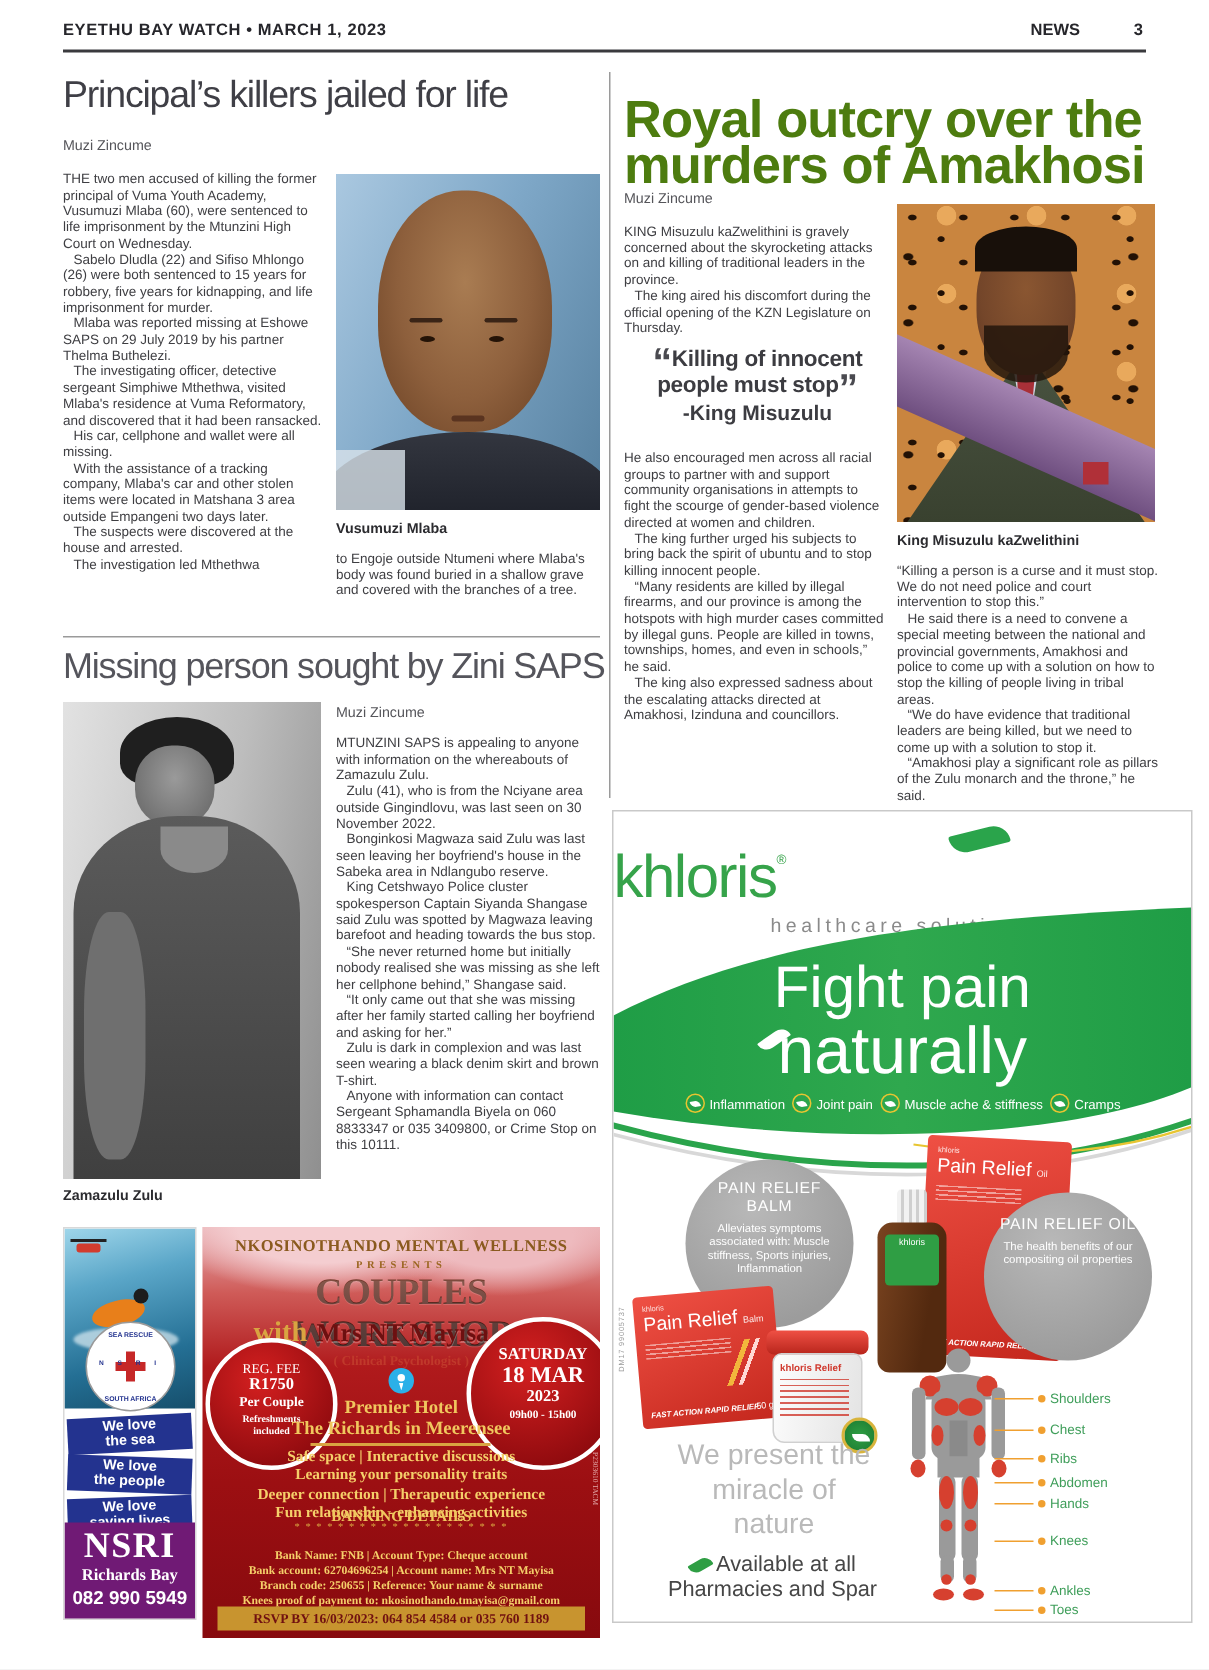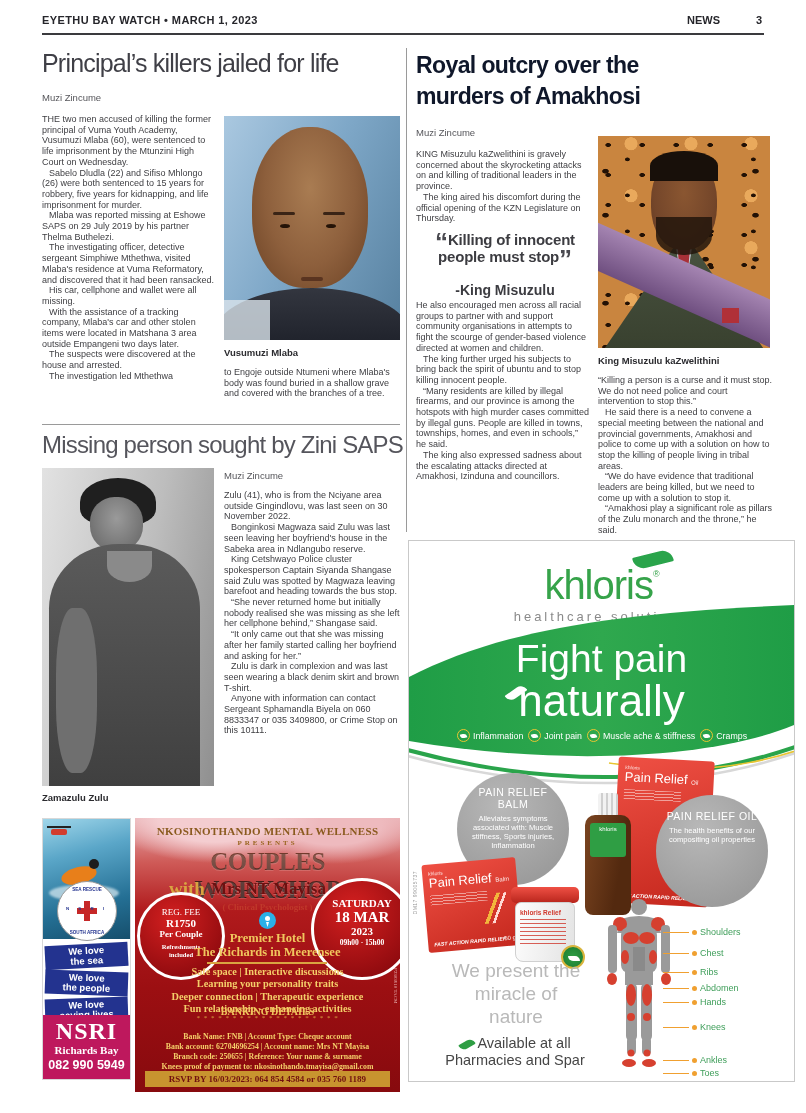--- a/index.html
+++ b/index.html
@@ -54,37 +54,37 @@
   .p2 .face{position:absolute;left:31%;top:10%;width:38%;height:44%;border-radius:46%;
       background:radial-gradient(ellipse at 50% 38%,#8a5631 0%,#74462a 65%,#5d3620 100%)}
   .p2 .hair{position:absolute;left:30%;top:7%;width:40%;height:14%;border-radius:50% 50% 0 0;background:#18100a}
   .p2 .beard{position:absolute;left:34%;top:38%;width:32%;height:18%;border-radius:0 0 50% 50%;background:#22150c;opacity:.85}
   .p2 .pocket{position:absolute;left:72%;bottom:12%;width:10%;height:7%;background:#b03038}
 
   
   .quote-box{left:416px;top:231px;width:178px;text-align:center;color:#3c3c41}
   .quote-text{font-size:15px;font-weight:bold;line-height:17px;letter-spacing:-.2px}
   .q-mark{font-size:26px;font-weight:bold;color:#4a4a50;vertical-align:-6px;line-height:0}
-  .quote-attr{font-size:14px;font-weight:bold;margin-top:17px}
+  .quote-attr{font-size:14px;font-weight:bold;margin-top:2px}
 
   
   .p3{left:42px;top:468px;width:172px;height:318px;overflow:hidden;
       background:linear-gradient(100deg,#e2e2e2 0%,#bdbdbd 55%,#8f8f8f 100%)}
   .p3 .hair{position:absolute;left:22%;top:3%;width:44%;height:15%;background:#1f1f1f;
       border-radius:60% 60% 40% 40%}
   .p3 .face{position:absolute;left:28%;top:9%;width:31%;height:17%;border-radius:46%;
       background:radial-gradient(ellipse at 50% 40%,#9a9a9a,#6e6e6e 80%)}
   .p3 .body{position:absolute;left:4%;top:24%;width:88%;height:78%;
       background:linear-gradient(#5b5b5b,#3f3f3f);border-radius:46% 46% 0 0/26% 26% 0 0}
   .p3 .arm{position:absolute;left:8%;top:44%;width:24%;height:52%;background:#6f6f6f;border-radius:40%}
   .p3 .neckline{position:absolute;left:38%;top:26%;width:26%;height:10%;background:#8a8a8a;border-radius:0 0 50% 50%}
 
   
   .kad{left:408px;top:540px;width:387px;height:542px;border:1px solid #c9c9c9;background:#fff;overflow:hidden}
-  .k-logo{position:absolute;left:0;top:22px;width:100%;text-align:center;font-size:40px;
+  .k-logo{position:absolute;left:0;top:22px;width:100%;font-size:40px;
       color:#36a34a;letter-spacing:-1px}
   .k-reg{font-size:9px;vertical-align:22px}
   .k-leaf{position:absolute;left:224px;top:12px;width:40px;height:13px;background:#2aa44b;
       border-radius:2px 16px 2px 16px;transform:rotate(-14deg)}
   .k-sub{position:absolute;left:0;top:68px;width:100%;text-align:center;font-size:13px;
       color:#8a8a8a;letter-spacing:3px}
   .k-band{position:absolute;left:0;top:58px;width:385px;height:168px}
   .k-h1{position:absolute;left:0;top:96px;width:100%;text-align:center;font-size:39px;color:#fff;letter-spacing:0}
   .k-h2{position:absolute;left:0;top:135px;width:100%;text-align:center;font-size:44px;color:#fff}
   .k-h2leaf{position:absolute;left:96px;top:148px;width:22px;height:8px;background:#fff;
@@ -163,21 +163,21 @@
   .n-cross{position:absolute;left:19px;top:19px;width:20px;height:20px}
   .n-cross::before{content:"";position:absolute;left:7px;top:0;width:6px;height:20px;background:#c62828}
   .n-cross::after{content:"";position:absolute;left:0;top:7px;width:20px;height:6px;background:#c62828}
   .n-bl{position:absolute;left:0;top:24px;width:100%;font-size:4.4px;font-weight:bold;color:#23338f;letter-spacing:4px}
   .n-rib{position:relative;margin:3px 2px 0;background:#23338f;color:#fff;font-weight:bold;
       font-size:9.5px;line-height:10px;text-align:center;padding:2px 0}
   .n-ribs{position:absolute;left:0;top:122px;width:100%}
   .n-rib.r0{transform:rotate(-3deg)}
   .n-rib.r1{transform:rotate(2deg)}
   .n-rib.r2{transform:rotate(-2deg)}
-  .n-block{position:absolute;left:0;top:196px;width:100%;height:66px;background:#be185d;color:#fff;text-align:center}
+  .n-block{position:absolute;left:0;top:196px;width:100%;height:66px;background:#701a75;color:#fff;text-align:center}
   .n-org{font-family:"Liberation Serif",serif;font-weight:bold;font-size:24px;line-height:26px;padding-top:3px;letter-spacing:1px}
   .n-loc{font-family:"Liberation Serif",serif;font-weight:bold;font-size:11px;line-height:13px}
   .n-tel{font-weight:bold;font-size:12.5px;line-height:16px}
 
   
   .cad{left:135px;top:818px;width:265px;height:274px;overflow:hidden;text-align:center;
       font-family:"Liberation Serif",serif;
       background:radial-gradient(140px 60px at 30% 0%,#f4cdd0 0 40%,transparent 75%),
                  radial-gradient(120px 54px at 75% 2%,#eebabe 0 40%,transparent 75%),
                  linear-gradient(180deg,#e8b0b4 0%,#cf5b58 16%,#b01a1c 34%,#9c0f12 62%,#870a0e 100%)}
@@ -259,32 +259,33 @@
   <div class="abs p3">
     <div class="hair"></div>
     <div class="face"></div>
     <div class="body"></div>
     <div class="neckline"></div>
     <div class="arm"></div>
   </div>
   <div class="abs caption" style="left:42px;top:792px">Zamazulu Zulu</div>
   <div class="abs byline" style="left:224px;top:470px">Muzi Zincume</div>
   <div class="abs body" style="left:224px;top:490px;width:178px">
+    <p>MTUNZINI SAPS is appealing to anyone with information on the whereabouts of Zamazulu Zulu.</p>
     <p>Zulu (41), who is from the Nciyane area outside Gingindlovu, was last seen on 30 November 2022.</p>
     <p>Bonginkosi Magwaza said Zulu was last seen leaving her boyfriend's house in the Sabeka area in Ndlangubo reserve.</p>
     <p>King Cetshwayo Police cluster spokesperson Captain Siyanda Shangase said Zulu was spotted by Magwaza leaving barefoot and heading towards the bus stop.</p>
     <p>“She never returned home but initially nobody realised she was missing as she left her cellphone behind,” Shangase said.</p>
     <p>“It only came out that she was missing after her family started calling her boyfriend and asking for her.”</p>
     <p>Zulu is dark in complexion and was last seen wearing a black denim skirt and brown T-shirt.</p>
     <p>Anyone with information can contact Sergeant Sphamandla Biyela on 060 8833347 or  035 3409800, or Crime Stop on this 10111.</p>
   </div>
 
   <div class="abs vrule" style="left:406px;top:48px;height:484px"></div>
 
-  <div class="abs" style="left:416px;top:50px;width:382px;font-size:23px;font-weight:bold;line-height:31px;letter-spacing:-.6px;color:#0f172a">
+  <div class="abs" style="left:416px;top:64px;width:382px;font-size:35px;font-weight:bold;line-height:31px;letter-spacing:-.6px;color:#4d7c0f">
     <div>Royal outcry over the</div>
     <div>murders of Amakhosi</div>
   </div>
   <div class="abs byline" style="left:416px;top:127px">Muzi Zincume</div>
   <div class="abs body" style="left:416px;top:149px;width:174px">
     <p>KING Misuzulu kaZwelithini is gravely concerned about the skyrocketing attacks on and killing of traditional leaders in the province.</p>
     <p>The king aired his discomfort during the official opening of the KZN Legislature on Thursday.</p>
   </div>
   <div class="abs quote-box">
     <div class="quote-text"><span class="q-mark">“</span><span>Killing of innocent people must stop</span><span class="q-mark">”</span></div>

